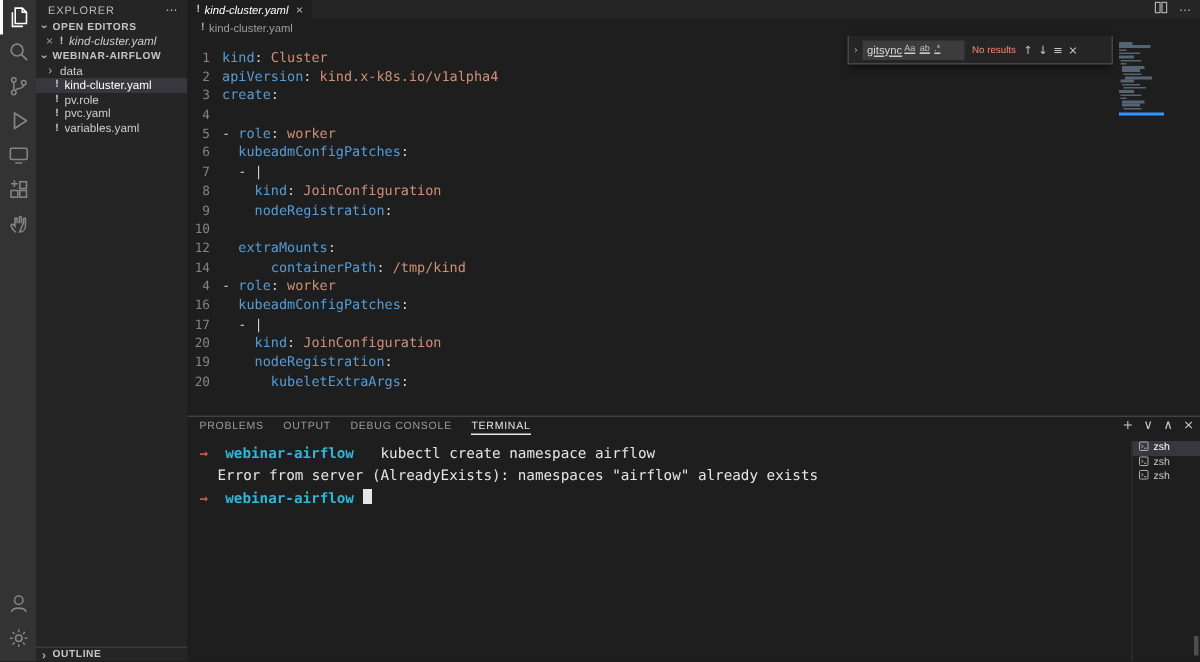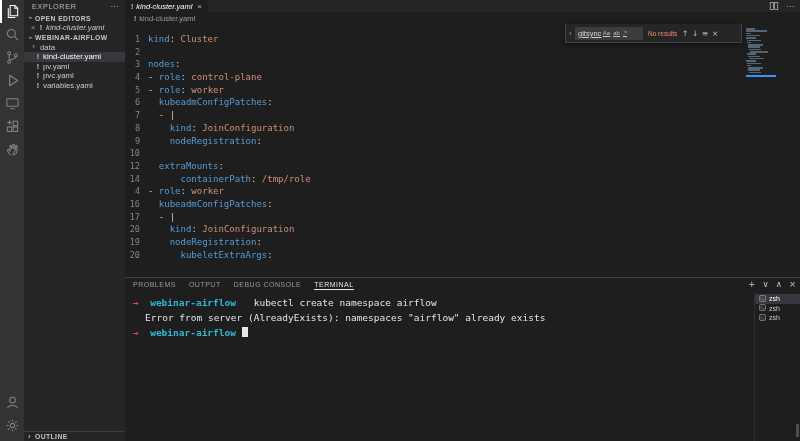--- a/index.html
+++ b/index.html
@@ -192,21 +192,21 @@
       <div class="tree-row folder">
         <span class="chev">›</span>
         <span class="label">data</span>
       </div>
       <div class="tree-row selected">
         <span class="ficon">!</span>
         <span class="label">kind-cluster.yaml</span>
       </div>
       <div class="tree-row">
         <span class="ficon">!</span>
-        <span class="label">pv.yaml</span>
+        <span class="label">pv.role</span>
       </div>
       <div class="tree-row">
         <span class="ficon">!</span>
         <span class="label">pvc.yaml</span>
       </div>
       <div class="tree-row">
         <span class="ficon">!</span>
         <span class="label">variables.yaml</span>
       </div>
     </div>
@@ -237,28 +237,28 @@
     <span class="ficon">!</span>
     <span>kind-cluster.yaml</span>
   </div>
   <div id="code" class="code">
       <div class="code-line">
         <span class="ln">1</span>
         <span class="lt"><span class="tk-k">kind</span><span class="tk-p">:</span><span class="tk-v"> Cluster</span></span>
       </div>
       <div class="code-line">
         <span class="ln">2</span>
+        <span class="lt"><span class="tk-k">apiVersion</span><span class="tk-p">:</span><span class="tk-v"> kind.x-k8s.io/v1alpha4</span></span>
       </div>
       <div class="code-line">
         <span class="ln">3</span>
-        <span class="lt"><span class="tk-k">nodes</span><span class="tk-p">:</span></span>
+        <span class="lt"><span class="tk-k">create</span><span class="tk-p">:</span></span>
       </div>
       <div class="code-line">
         <span class="ln">4</span>
-        <span class="lt"><span class="tk-p">- </span><span class="tk-k">role</span><span class="tk-p">:</span><span class="tk-v"> control-plane</span></span>
       </div>
       <div class="code-line">
         <span class="ln">5</span>
         <span class="lt"><span class="tk-p">- </span><span class="tk-k">role</span><span class="tk-p">:</span><span class="tk-v"> worker</span></span>
       </div>
       <div class="code-line">
         <span class="ln">6</span>
         <span class="lt"><span class="tk-p">  </span><span class="tk-k">kubeadmConfigPatches</span><span class="tk-p">:</span></span>
       </div>
       <div class="code-line">
@@ -275,21 +275,21 @@
       </div>
       <div class="code-line">
         <span class="ln">10</span>
       </div>
       <div class="code-line">
         <span class="ln">12</span>
         <span class="lt"><span class="tk-p">  </span><span class="tk-k">extraMounts</span><span class="tk-p">:</span></span>
       </div>
       <div class="code-line">
         <span class="ln">14</span>
-        <span class="lt"><span class="tk-p">      </span><span class="tk-k">containerPath</span><span class="tk-p">:</span><span class="tk-v"> /tmp/role</span></span>
+        <span class="lt"><span class="tk-p">      </span><span class="tk-k">containerPath</span><span class="tk-p">:</span><span class="tk-v"> /tmp/kind</span></span>
       </div>
       <div class="code-line">
         <span class="ln">4</span>
         <span class="lt"><span class="tk-p">- </span><span class="tk-k">role</span><span class="tk-p">:</span><span class="tk-v"> worker</span></span>
       </div>
       <div class="code-line">
         <span class="ln">16</span>
         <span class="lt"><span class="tk-p">  </span><span class="tk-k">kubeadmConfigPatches</span><span class="tk-p">:</span></span>
       </div>
       <div class="code-line">

